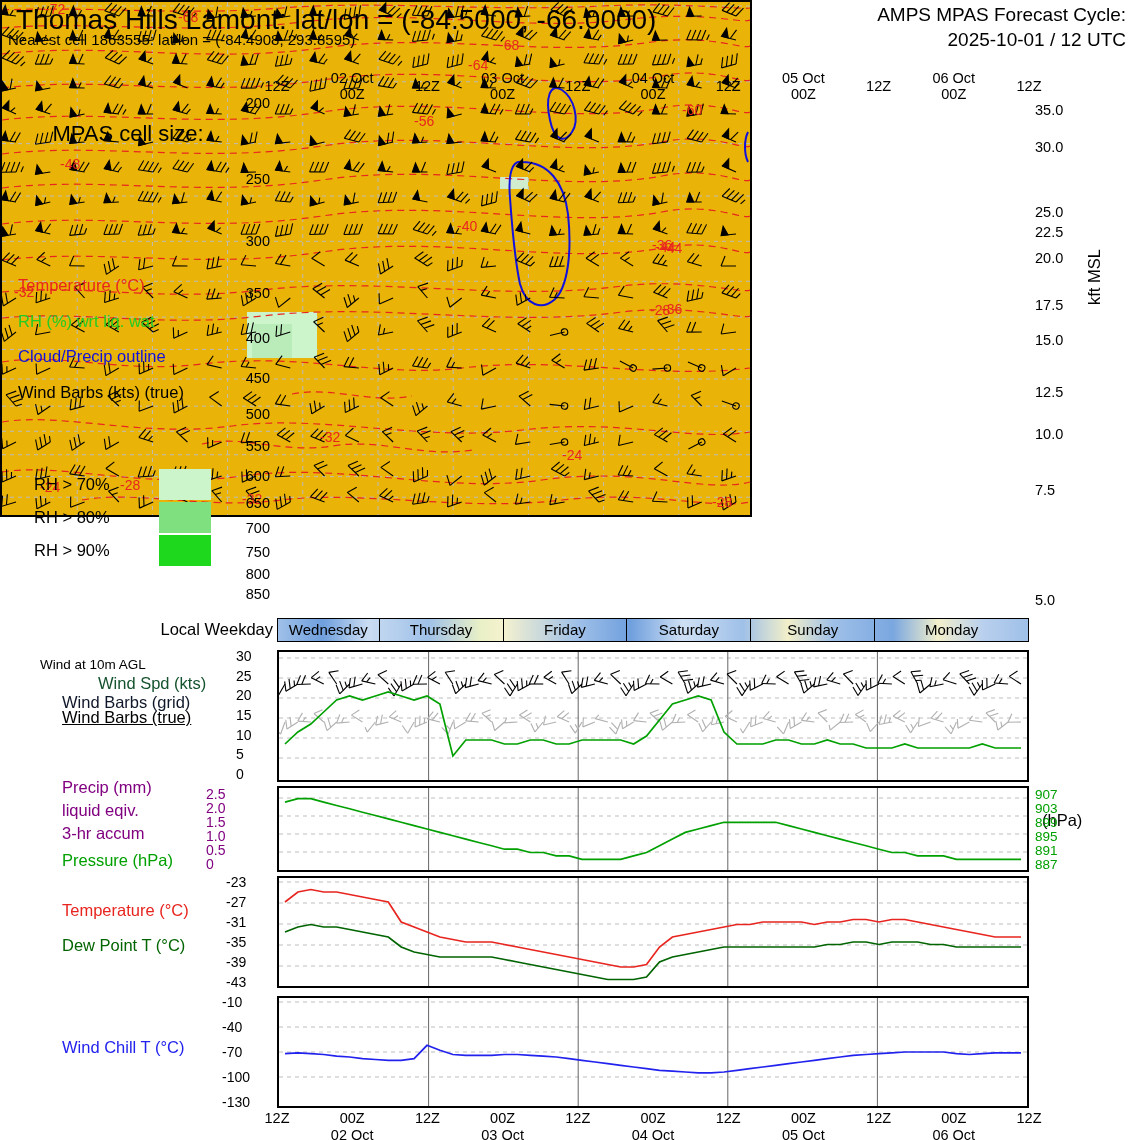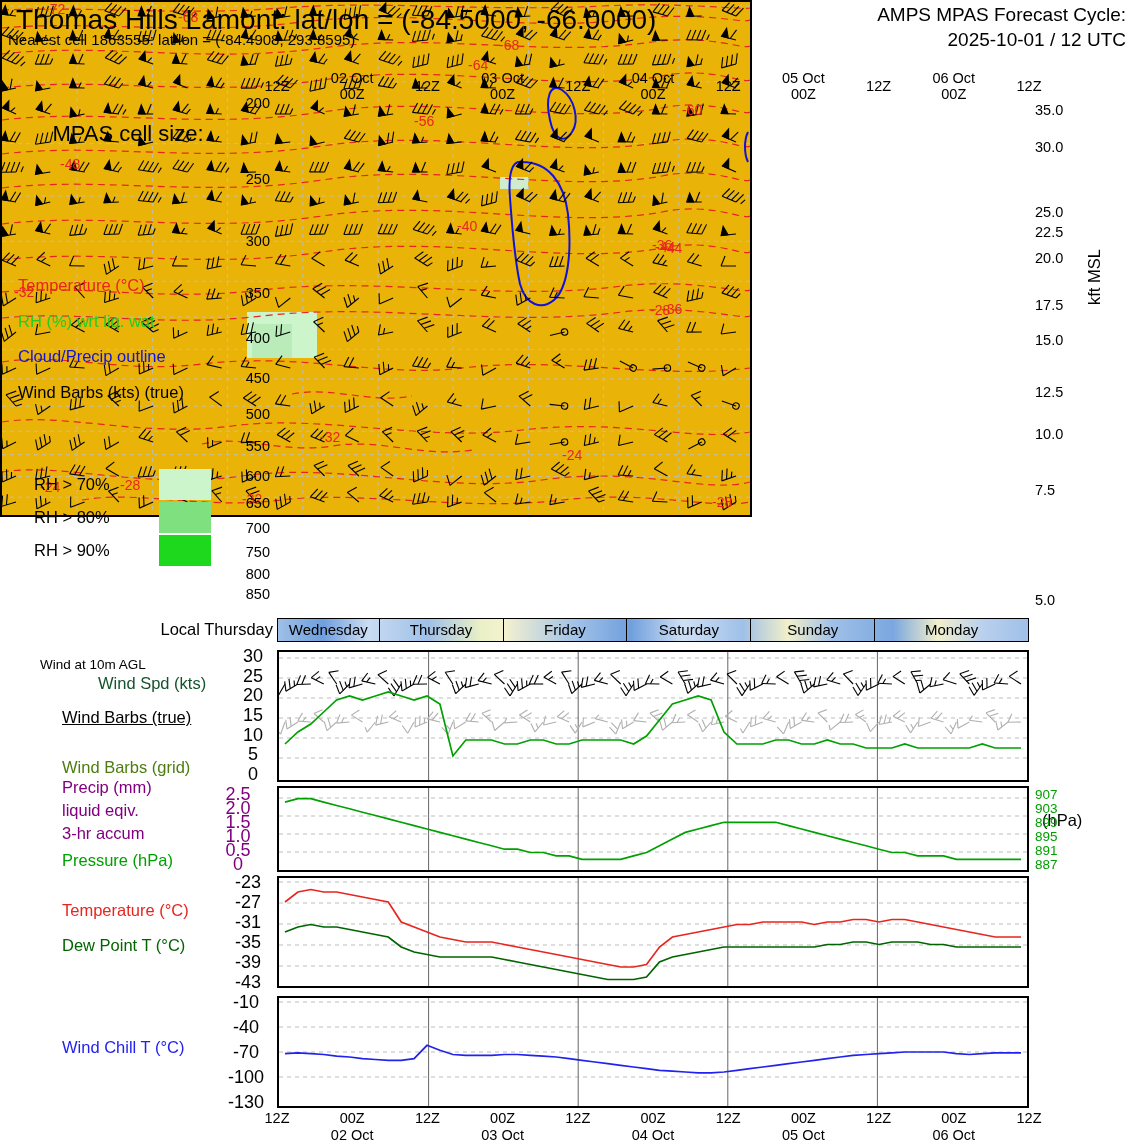--- a/index.html
+++ b/index.html
@@ -57,21 +57,21 @@
   .wd:last-child{border-right:none;}
   #weekday-label{left:88px;top:620px;font-size:16.5px;width:185px;text-align:right;}
 
   
   .subpanel{position:absolute;left:277px;width:752px;border:2px solid #000;box-sizing:border-box;background:#fff;overflow:hidden;}
   #p-wind{top:650px;height:132px;}
   #p-precip{top:786px;height:86px;}
   #p-temp{top:876px;height:112px;}
   #p-chill{top:996px;height:112px;}
 
-  .sub-y{position:absolute;right:4px;font-size:18px;text-align:center;transform:translateY(-50%);white-space:nowrap;}
+  .sub-y{position:absolute;right:4px;font-size:14px;text-align:left;transform:translateY(-50%);white-space:nowrap;}
   .sub-y-r{position:absolute;left:4px;font-size:13.5px;text-align:left;transform:translateY(-50%);white-space:nowrap;}
 
   .lbl{position:absolute;font-size:16.5px;white-space:nowrap;}
 
   svg{display:block;}
 </style>
 </head>
 <body>
 
 <div class="abs" id="hdr-left-title">Thomas Hills Lamont: lat/lon = (-84.5000, -66.0000)</div>
@@ -96,26 +96,26 @@
   <div class="rh-row">
     <span>RH &gt; 80%</span>
     <i class="rh-sw" style="background:#7fe07f"></i>
   </div>
   <div class="rh-row">
     <span>RH &gt; 90%</span>
     <i class="rh-sw" style="background:#1ed81e"></i>
   </div>
 </div>
 
-<div class="abs" id="weekday-label">Local Thursday</div>
+<div class="abs" id="weekday-label">Local Weekday</div>
 
 <div class="abs lbl" style="left:40px;top:657px;font-size:13.5px;">Wind at 10m AGL</div>
 <div class="abs lbl" style="left:62px;top:674px;color:#14532d;margin-left:36px;">Wind Spd (kts)</div>
 <div class="abs lbl" style="left:62px;top:708px;color:#000;text-decoration:underline;">Wind Barbs (true)</div>
-<div class="abs lbl" style="left:62px;top:758px;color:#4d7c0f;">Wind Barbs (grid)</div>
+<div class="abs lbl" style="left:62px;top:693px;color:#0f172a;">Wind Barbs (grid)</div>
 
 <div class="abs lbl" style="left:62px;top:778px;color:#800080;">Precip (mm)</div>
 <div class="abs lbl" style="left:62px;top:801px;color:#800080;">liquid eqiv.</div>
 <div class="abs lbl" style="left:62px;top:824px;color:#800080;">3-hr accum</div>
 <div class="abs lbl" style="left:62px;top:851px;color:#00a000;">Pressure (hPa)</div>
 
 <div class="abs lbl" style="left:62px;top:901px;color:#e8251f;">Temperature (°C)</div>
 <div class="abs lbl" style="left:62px;top:936px;color:#006400;">Dew Point T (°C)</div>
 <div class="abs lbl" style="left:62px;top:1038px;color:#2222ee;">Wind Chill T (°C)</div>
 

